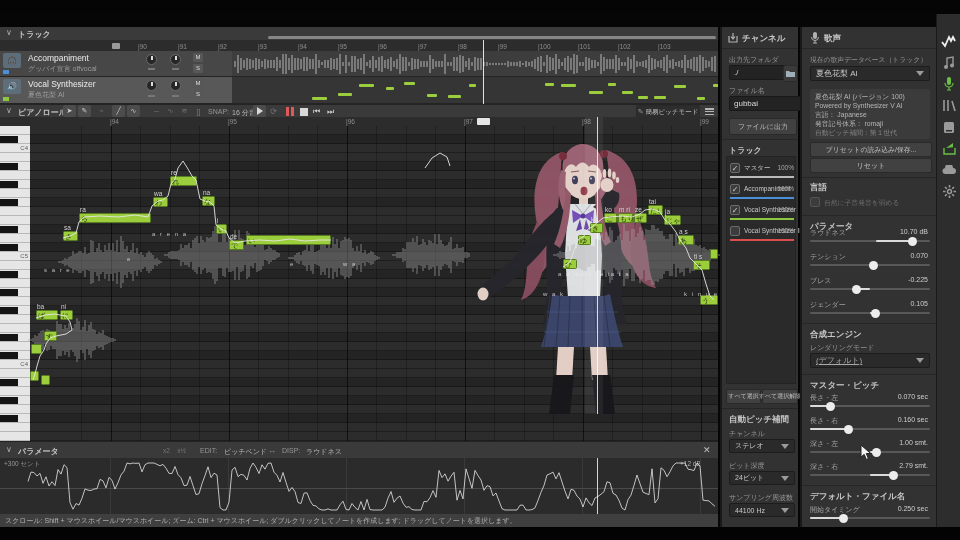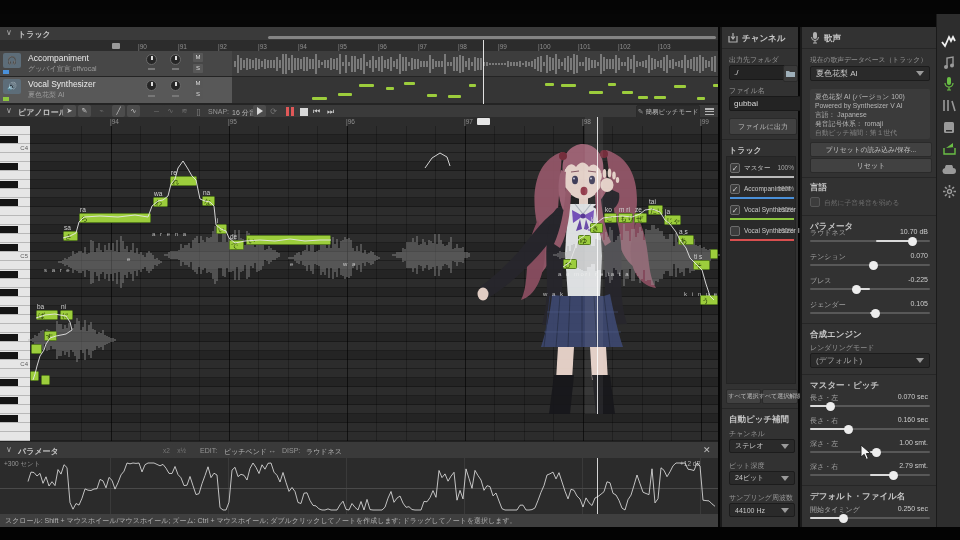--- a/index.html
+++ b/index.html
@@ -1035,21 +1035,21 @@
     <div class="hr" style="left:0;top:150px;width:134px;"></div>
     <span class="sec" style="left:8px;top:155px;">言語</span>
     <div class="cb" style="left:8px;top:170px;border-color:#555;"></div>
     <span class="lbl" style="left:22px;top:171px;color:#6e6e6e;font-size:6.8px;">自然に子音発音を弱める</span>
     <div class="hr" style="left:0;top:188px;width:134px;"></div>
     <span class="sec" style="left:8px;top:194px;">パラメータ</span>
     <div class="hr" style="left:0;top:296px;width:134px;"></div>
     <span class="sec" style="left:8px;top:302px;">合成エンジン</span>
     <span class="lbl" style="left:8px;top:316px;">レンダリングモード</span>
     <div class="dd" style="left:8px;top:326px;width:120px;height:15px;box-sizing:border-box;">
-      <span style="color:#a8a8a8;">(デフォルト)</span>
+      <span style="color:#a8a8a8;text-decoration:underline;">(デフォルト)</span>
         <span class="chev"></span>
     </div>
     <div class="hr" style="left:0;top:347px;width:134px;"></div>
     <span class="sec" style="left:8px;top:353px;">マスター・ピッチ</span>
     <div class="hr" style="left:0;top:458px;width:134px;"></div>
     <span class="sec" style="left:8px;top:464px;">デフォルト・ファイル名</span>
   <div style="position: absolute; left: 8px; top: 201px; color: rgb(165, 165, 165); font-size: 7px; white-space: nowrap;">ラウドネス</div>
       <div style="position: absolute; right: 8px; top: 201px; color: rgb(205, 205, 205); font-size: 7px; white-space: nowrap;">10.70 dB</div>
       <div class="sl-track" style="left: 8px; top: 213px; width: 120px;"></div>
       <div class="sl-fill" style="left: 74px; top: 213px; width: 39.6px;"></div>

